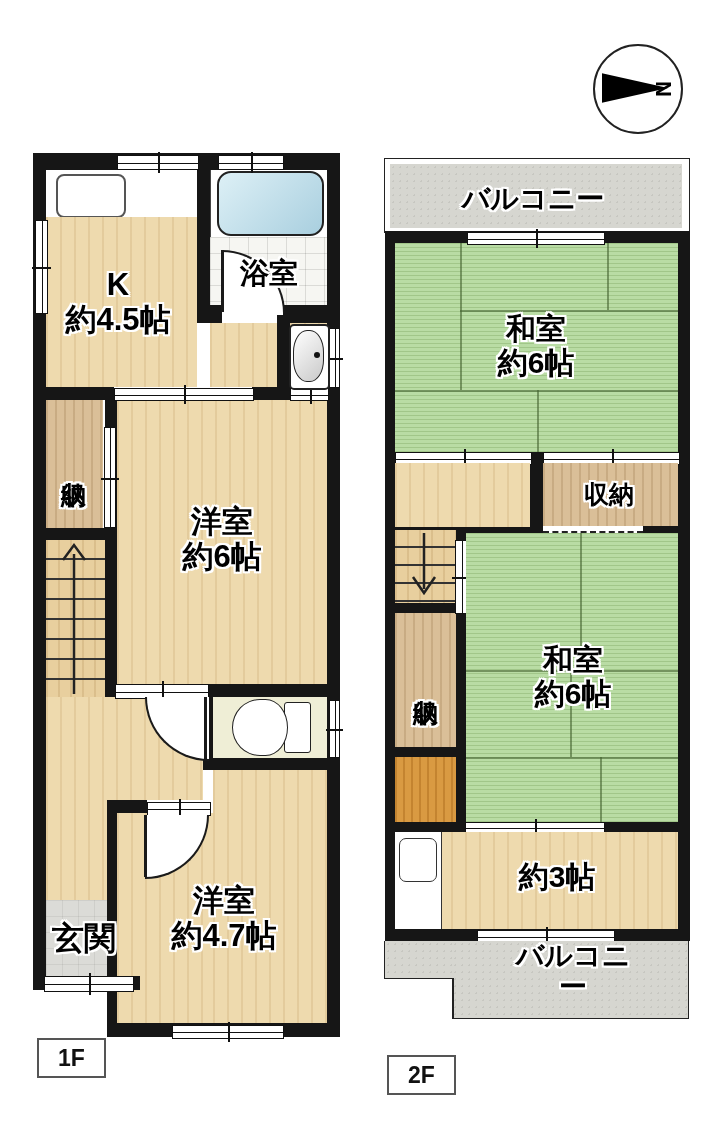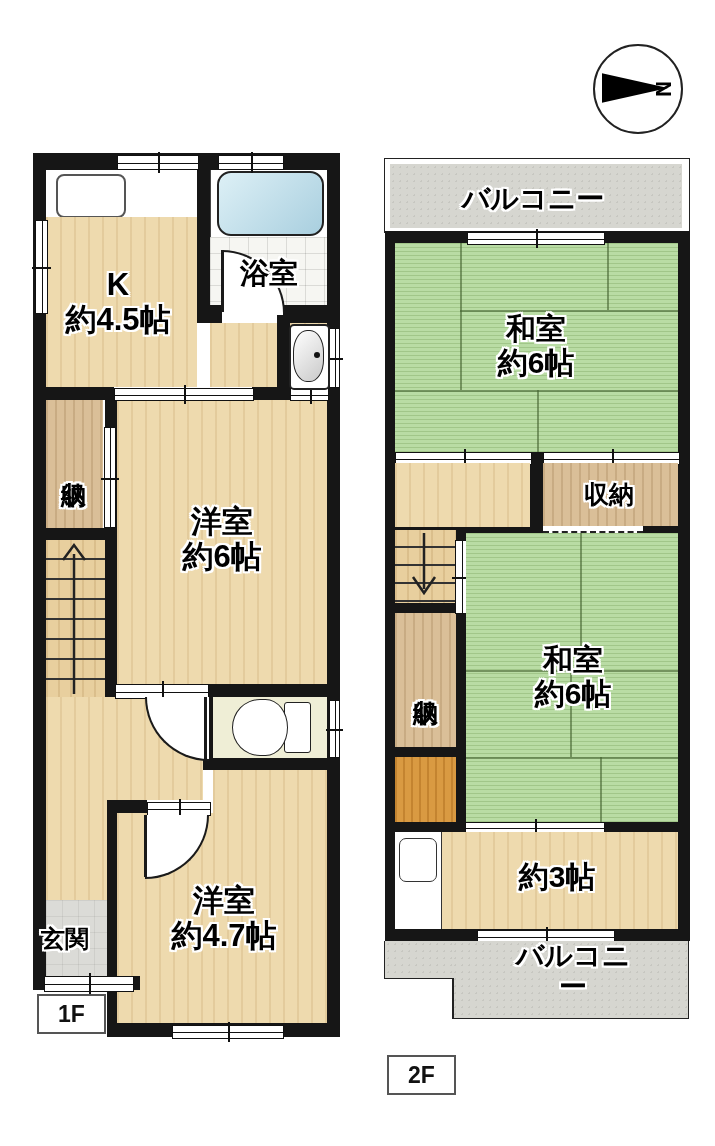--- a/index.html
+++ b/index.html
@@ -127,21 +127,21 @@
   <div class="abs" style="left:314px;top:352px;width:6px;height:6px;background:#111;border-radius:50%"></div>
   <div class="fixt" style="left:284px;top:702px;width:25px;height:49px;border-radius:3px;border-width:1.5px"></div>
   <div class="fixt" style="left:232px;top:699px;width:54px;height:55px;border-width:1.5px;border-radius:50% 40% 40% 50% / 50% 50% 50% 50%"></div>
 
   <div class="lbl" style="left:118px;top:303px;font-size:31px">K
 約4.5帖</div>
   <div class="lbl" style="left:269px;top:273px;font-size:29px">浴室</div>
   <div class="lbl lblv" style="left:74px;top:463px;font-size:25px">収納</div>
   <div class="lbl" style="left:222px;top:540px;font-size:31px">洋室
 約6帖</div>
-  <div class="lbl" style="left:65px;top:939px;font-size:24px">玄関</div>
+  <div class="lbl" style="left:84px;top:939px;font-size:32px">玄関</div>
   <div class="lbl" style="left:224px;top:919px;font-size:31px">洋室
 約4.7帖</div>
 
   <div class="white" style="left:384px;top:158px;width:304px;height:73px;border:1.5px solid #222"></div>
   <div class="balc" style="left:390px;top:164px;width:292px;height:64px"></div>
 
   <div class="wall" style="left:385px;top:231px;width:305px;height:12px"></div>
   <div class="wall" style="left:385px;top:231px;width:12px;height:710px"></div>
   <div class="wall" style="left:678px;top:231px;width:12px;height:710px"></div>
   <div class="wall" style="left:385px;top:929px;width:305px;height:12px"></div>
@@ -198,20 +198,20 @@
   <div class="lbl" style="left:533px;top:199px;font-size:28px">バルコニー</div>
   <div class="lbl" style="left:536px;top:346px;font-size:30px">和室
 約6帖</div>
   <div class="lbl" style="left:609px;top:494px;font-size:25px">収納</div>
   <div class="lbl lblv" style="left:426px;top:681px;font-size:25px">収納</div>
   <div class="lbl" style="left:573px;top:677px;font-size:30px">和室
 約6帖</div>
   <div class="lbl" style="left:557px;top:877px;font-size:30px">約3帖</div>
   <div class="lbl" style="left:573px;top:971px;font-size:28px">バルコニー</div>
 
-  <div class="tag" style="left:37px;top:994px">
+  <div class="tag" style="left:37px;top:1038px">
     <span>1F</span>
   </div>
   <div class="tag" style="left:387px;top:1055px">
     <span>2F</span>
   </div>
 
 </div>
 
 </body></html>

